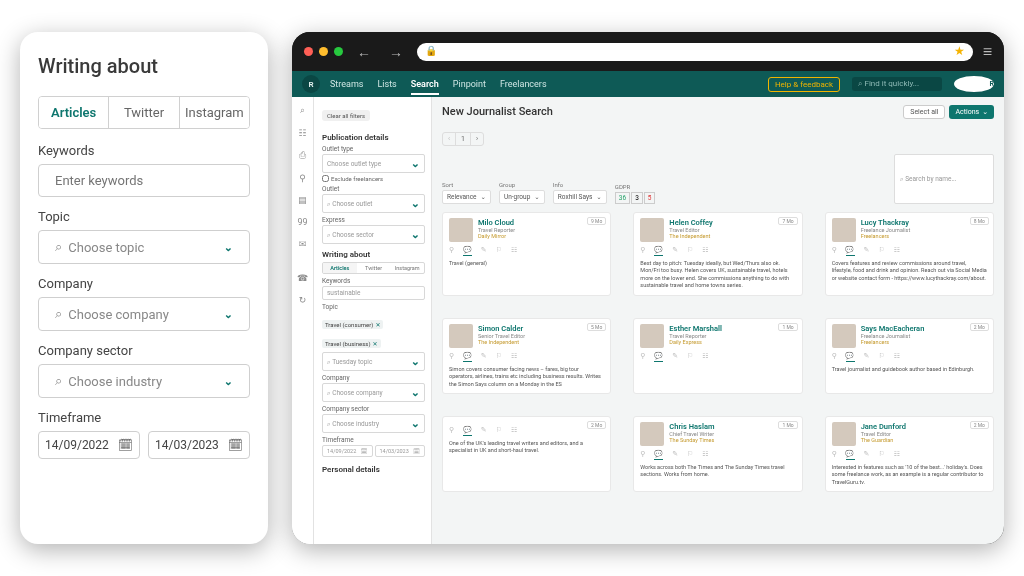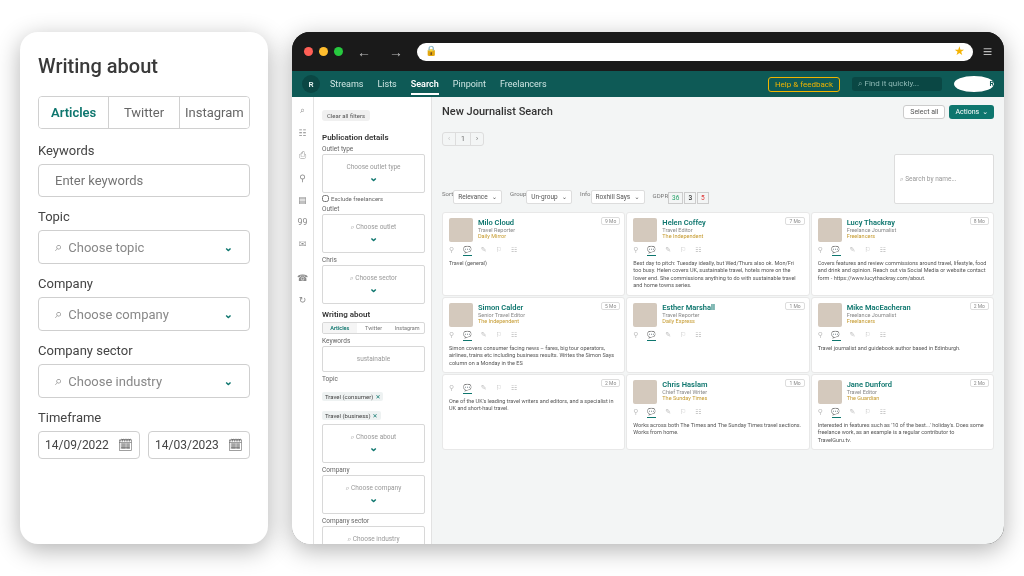--- a/index.html
+++ b/index.html
@@ -46,21 +46,21 @@
 .avatar { width: 16px; height: 16px; background: #fff; color:#0e5a56; border-radius: 50%; font-size: 7px; display:flex;align-items:center;justify-content:center;font-weight:600;padding-left:40px;}
 
 .app-body { flex: 1; display: flex; overflow: hidden; }
 .rail { width: 22px; background: #fff; border-right: 1px solid #e2e2e2; display: flex; flex-direction: column; align-items: center; gap: 12px; padding-top: 8px; }
 .rail .ic { font-size: 9px; color: #8a8a8a; cursor: pointer; }
 
 .sidebar { width: 118px; background: #fff; border-right: 1px solid #e2e2e2; overflow-y: auto; padding: 6px 6px 6px 8px; }
 .sidebar .clear { background: #f0f0f0; border-radius: 3px; font-size: 6px; padding: 2px 5px; color: #555; display:inline-block; margin-bottom:6px; cursor:pointer;}
 .sidebar .sec-title { font-size: 8px; font-weight: 600; color: #333; margin: 6px 0 3px; }
 .sidebar .slbl { font-size: 6.5px; color: #666; margin: 3px 0 1px; }
-.sidebar .sfield { border: 1px solid #d8d8d8; border-radius: 2px; font-size: 6.5px; color: #999; padding: 8px 4px; display:flex; justify-content:space-between; align-items:center; cursor:pointer;flex-direction:column;}
+.sidebar .sfield { border: 1px solid #d8d8d8; border-radius: 2px; font-size: 6.5px; color: #999; padding: 2px 4px; display:flex; justify-content:space-between; align-items:center; cursor:pointer;}
 .sidebar .chk { font-size: 6px; color: #666; margin: 2px 0; display:flex; align-items:center; gap:2px;}
 .sidebar .chk input{width:7px;height:7px;}
 .sidebar .mini-tabs { display:flex; border:1px solid #d8d8d8; border-radius:2px; margin:2px 0 3px; overflow:hidden;}
 .sidebar .mini-tabs .mt { flex:1; font-size:5.5px; text-align:center; padding:2px 0; color:#777;}
 .sidebar .mini-tabs .mt.active { background:#f5f5f5; color:#0e766e; font-weight:600;}
 .sidebar .tag { background:#eef2f2; border-radius:2px; font-size:6px; padding:1px 3px; color:#444; display:inline-flex; align-items:center; gap:2px; margin:1px 0;}
 .sidebar .tag .x{color:#0e766e;cursor:pointer;}
 .sidebar .date-pair{display:flex;gap:2px;}
 .sidebar .date-pair .sfield{flex:1;font-size:5.5px;}
 
@@ -68,29 +68,29 @@
 .main h3 { font-size: 11px; font-weight: 500; color: #333; margin-bottom: 8px; }
 .pager { display:inline-flex; border:1px solid #ddd; border-radius:3px; font-size:7px; }
 .pager span{padding:2px 5px; color:#666; border-right:1px solid #ddd;}
 .pager span:first-child{color:#bbb;}
 .pager span:last-child{border-right:none;}
 .action-bar { float:right; display:flex; gap:4px;}
 .sel-all{border:1px solid #ccc;border-radius:3px;font-size:7px;padding:2px 6px;color:#555;cursor:pointer;background:#fff;}
 .actions-btn{background:#0e766e;color:#fff;border-radius:3px;font-size:7px;padding:2px 6px;cursor:pointer;display:flex;align-items:center;gap:3px;}
 
 .controls-row{display:flex;gap:8px;margin:8px 0;align-items:end;}
-.controls-row .cgroup{display:flex;}
+.controls-row .cgroup{display:flex;flex-direction:column;}
 .controls-row .clbl{font-size:6px;color:#777;margin-bottom:2px;}
 .controls-row .csel{border:1px solid #ddd;border-radius:2px;font-size:6.5px;padding:2px 4px;color:#555;display:flex;align-items:center;gap:4px;cursor:pointer;background:#fff;}
 .controls-row .gdpr{font-size:6.5px;display:flex;gap:1px;align-items:center;}
 .controls-row .gdpr .box{border:1px solid #ccc;padding:1px 3px;}
 .controls-row .gdpr .g{color:#27a36a;} .controls-row .gdpr .r{color:#d33;}
 .name-search{margin-left:auto;border:1px solid #ddd;border-radius:2px;font-size:6.5px;padding:20px 5px;color:#999;background:#fff;width:100px;}
 
-.cards{display:grid;grid-template-columns:repeat(3,1fr);gap:1px;}
+.cards{display:grid;grid-template-columns:repeat(3,1fr);gap:22px;}
 .card{background:#fff;border:1px solid #e8e8e8;border-radius:3px;padding:5px 6px;position:relative;}
 .card .badge{position:absolute;top:4px;right:4px;border:1px solid #ddd;border-radius:2px;font-size:5px;padding:0 3px;color:#888;}
 .card .head{display:flex;gap:5px;margin-bottom:4px;}
 .card .photo{width:24px;height:24px;background:#d4c9bd;border-radius:2px;flex-shrink:0;}
 .card .name{font-size:7.5px;font-weight:600;color:#0e766e;}
 .card .role{font-size:5.5px;color:#888;}
 .card .outlet{font-size:5.5px;color:#c59a2e;}
 .card .icons{display:flex;gap:9px;margin:4px 0;font-size:7px;color:#bbb;}
 .card .icons .sel{color:#0e766e;border-bottom:1.5px solid #0e766e;padding-bottom:1px;}
 .card .bio{font-size:5.5px;color:#555;line-height:1.35;}
@@ -200,21 +200,21 @@
             </div>
           <label class="chk">
               <input type="checkbox" style="">
               <span>Exclude freelancers</span>
             </label>
           <div class="slbl">Outlet</div>
           <div class="sfield">
               <span>⌕ Choose outlet</span>
               <span class="chev">⌄</span>
             </div>
-          <div class="slbl">Chris</div>
+          <div class="slbl">Express</div>
           <div class="sfield">
               <span>⌕ Choose sector</span>
               <span class="chev">⌄</span>
             </div>
 
           <div class="sec-title">Writing about</div>
           <div class="mini-tabs">
             <span class="mt active">Articles</span>
             <span class="mt">Twitter</span>
             <span class="mt">Instagram</span>
@@ -226,21 +226,21 @@
           <div class="slbl">Topic</div>
           <div class="tag">
               <span>Travel (consumer)</span>
               <span class="x">✕</span>
             </div><br>
           <div class="tag">
               <span>Travel (business)</span>
               <span class="x">✕</span>
             </div>
           <div class="sfield" style="margin-top:2px">
-              <span>⌕ Choose about</span>
+              <span>⌕ Tuesday topic</span>
               <span class="chev">⌄</span>
             </div>
           <div class="slbl">Company</div>
           <div class="sfield">
               <span>⌕ Choose company</span>
               <span class="chev">⌄</span>
             </div>
           <div class="slbl">Company sector</div>
           <div class="sfield">
               <span>⌕ Choose industry</span>
@@ -402,21 +402,21 @@
                   <span>⚐</span>
                   <span>☷</span>
                 </div>
                 <div class="bio"></div>
               </div>
               <div class="card">
                 <span class="badge">2 Mo</span>
                 <div class="head">
                   <div class="photo"></div>
                   <div>
-                    <div class="name">Mike MacEacheran</div>
+                    <div class="name">Says MacEacheran</div>
                     <div class="role">Freelance Journalist</div>
                     <div class="outlet">Freelancers</div>
                   </div>
                 </div>
                 <div class="icons">
                   <span>⚲</span>
                   <span class="sel">💬</span>
                   <span>✎</span>
                   <span>⚐</span>
                   <span>☷</span>

